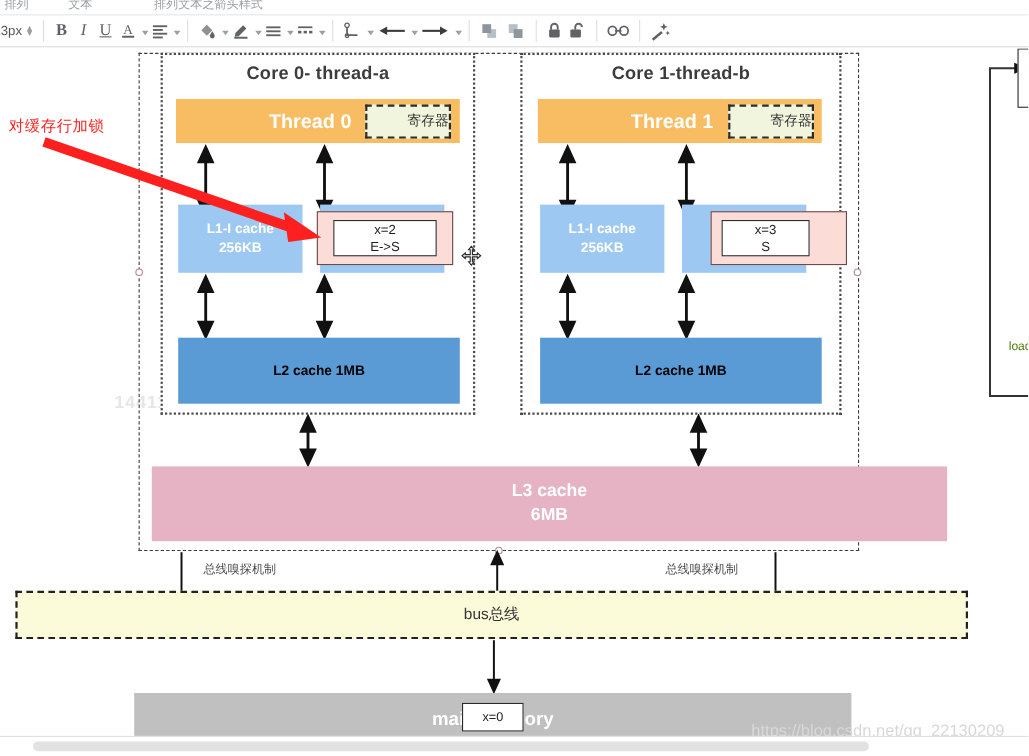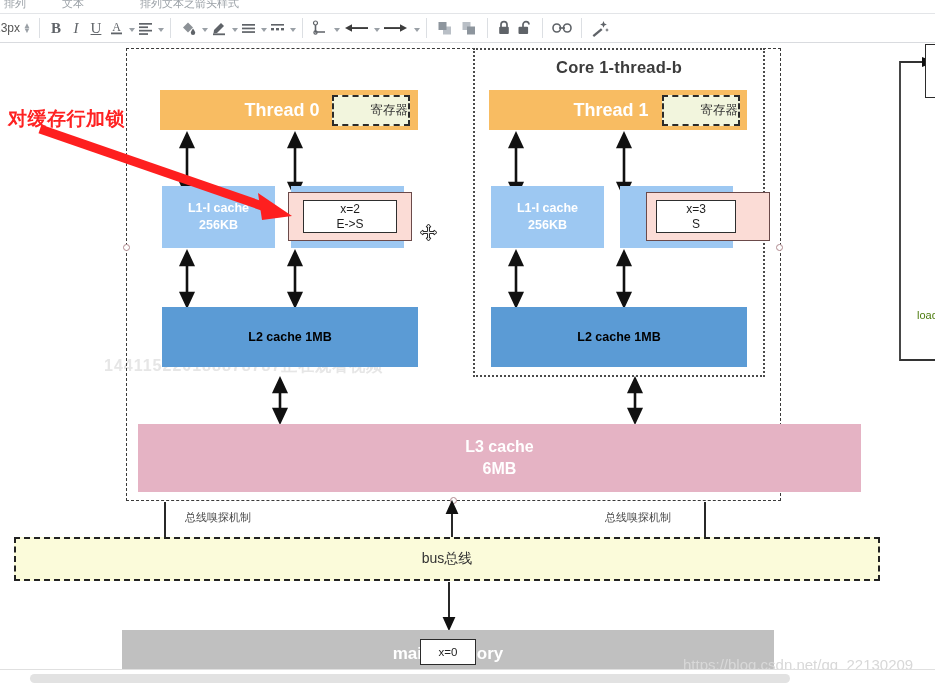--- a/index.html
+++ b/index.html
@@ -131,23 +131,22 @@
     display: flex; align-items: center; justify-content: center;
     font-size: 11.5px; color: #222;
   }
 
   .snoop-label {
     position: absolute; font-size: 11px; color: #4b4b4b; white-space: nowrap;
   }
   .load-label { position: absolute; font-size: 11px; color: #4d7c0f; padding-left: 24px; }
 
   .red-text {
-    position: absolute; color: #fe2222; font-size: 19px; white-space: nowrap;
+    position: absolute; color: #fe2222; font-size: 14px; white-space: nowrap;
     letter-spacing: 0.5px;
-    font-weight: bold;
   }
 
   .watermark-cn {
     position: absolute; font-size: 16px; color: #e6e6e6; white-space: nowrap;
     letter-spacing: 1px; font-weight: bold;
   }
   .watermark-csdn {
     position: absolute; font-size: 15px; color: #d8d8d8; white-space: nowrap;
   }
 
@@ -328,20 +327,23 @@
 
   <div class="canvas">
 
     <div class="watermark-cn" style="left:104px; top:312px;">144115220188878787正在观看视频</div>
 
     <div class="sel-outer"></div>
     <div class="handle" style="left:123px; top:200px;"></div>
     <div class="handle" style="left:776px; top:200px;"></div>
     <div class="handle" style="left:450px; top:453px;"></div>
 
+    <div class="core-box" style="left:146px; top:4px; width:286px; height:329px;">
+      <div class="core-title">Core 0- thread-a</div>
+    </div>
 
     <div class="thread-bar" style="left:160px; top:46px; width:258px; height:40px;">
       <span class="thread-label">Thread 0</span>
     </div>
     <div class="reg-box" style="left:332px; top:51px; width:78px; height:31px;">
       <span>寄存器</span>
     </div>
 
     <svg style="position:absolute; left:155px; top:88px;" width="280" height="100">
       <g stroke="#111" stroke-width="2.6" fill="#111">

